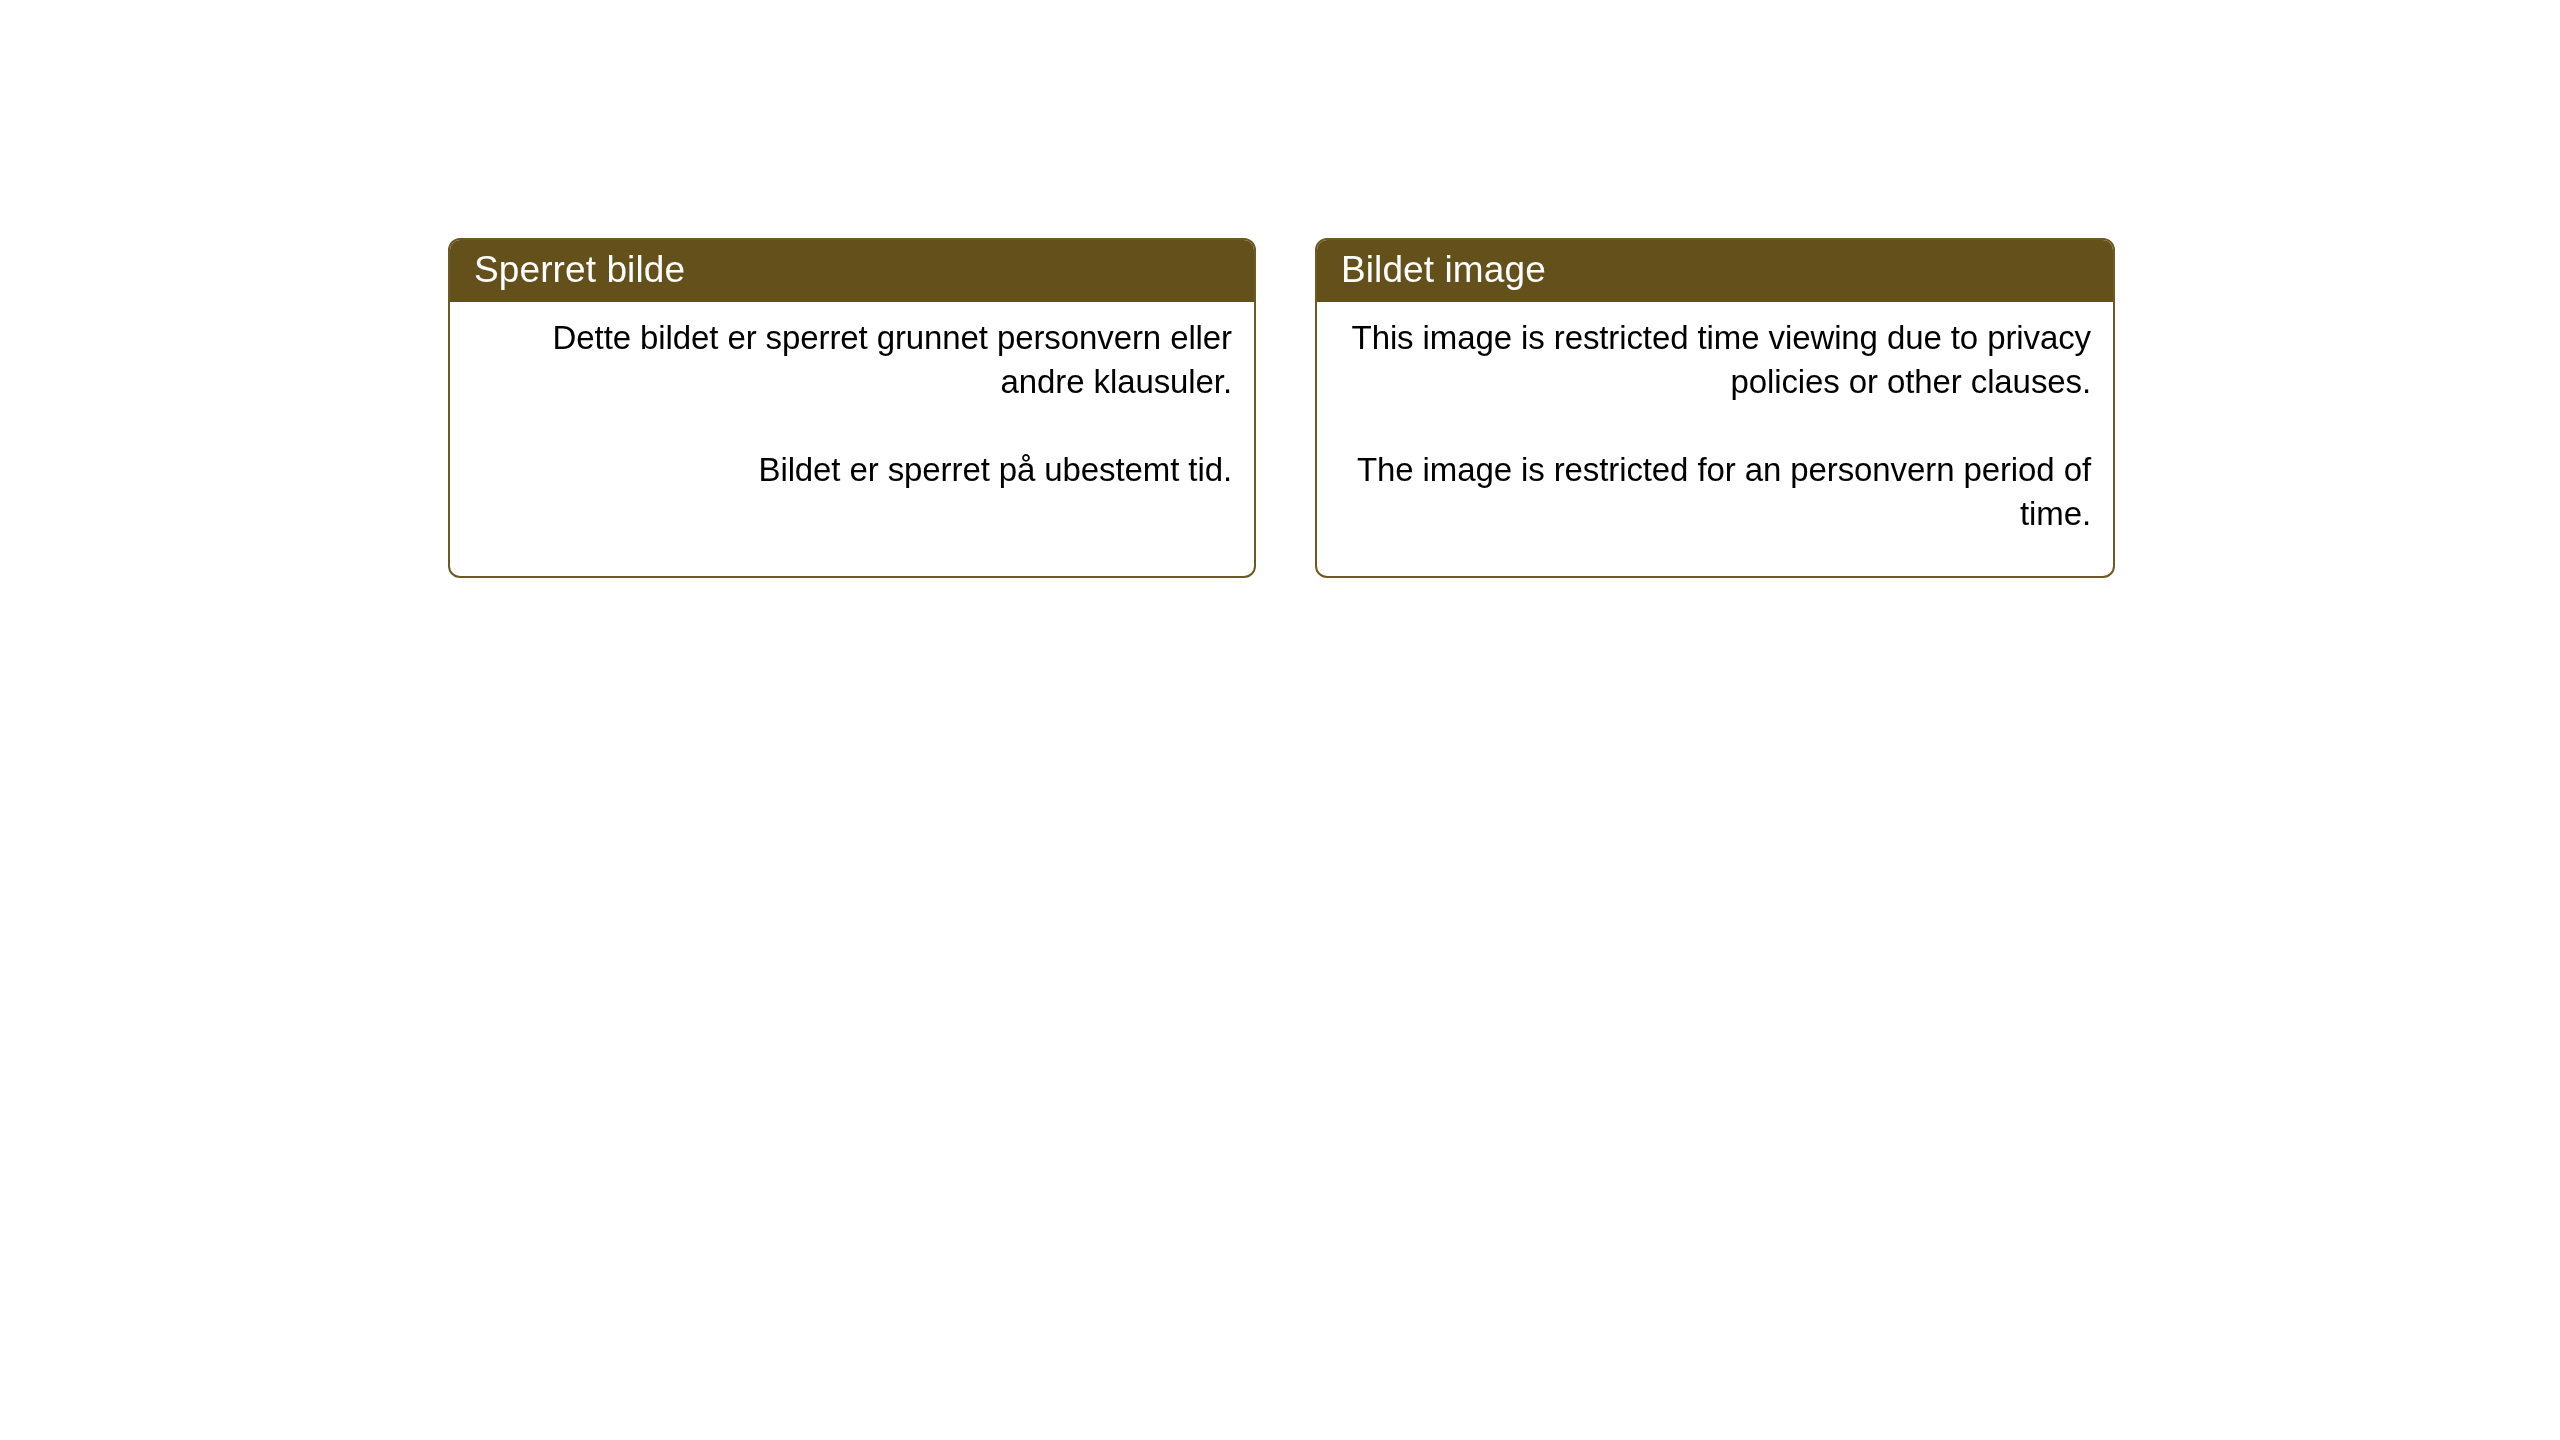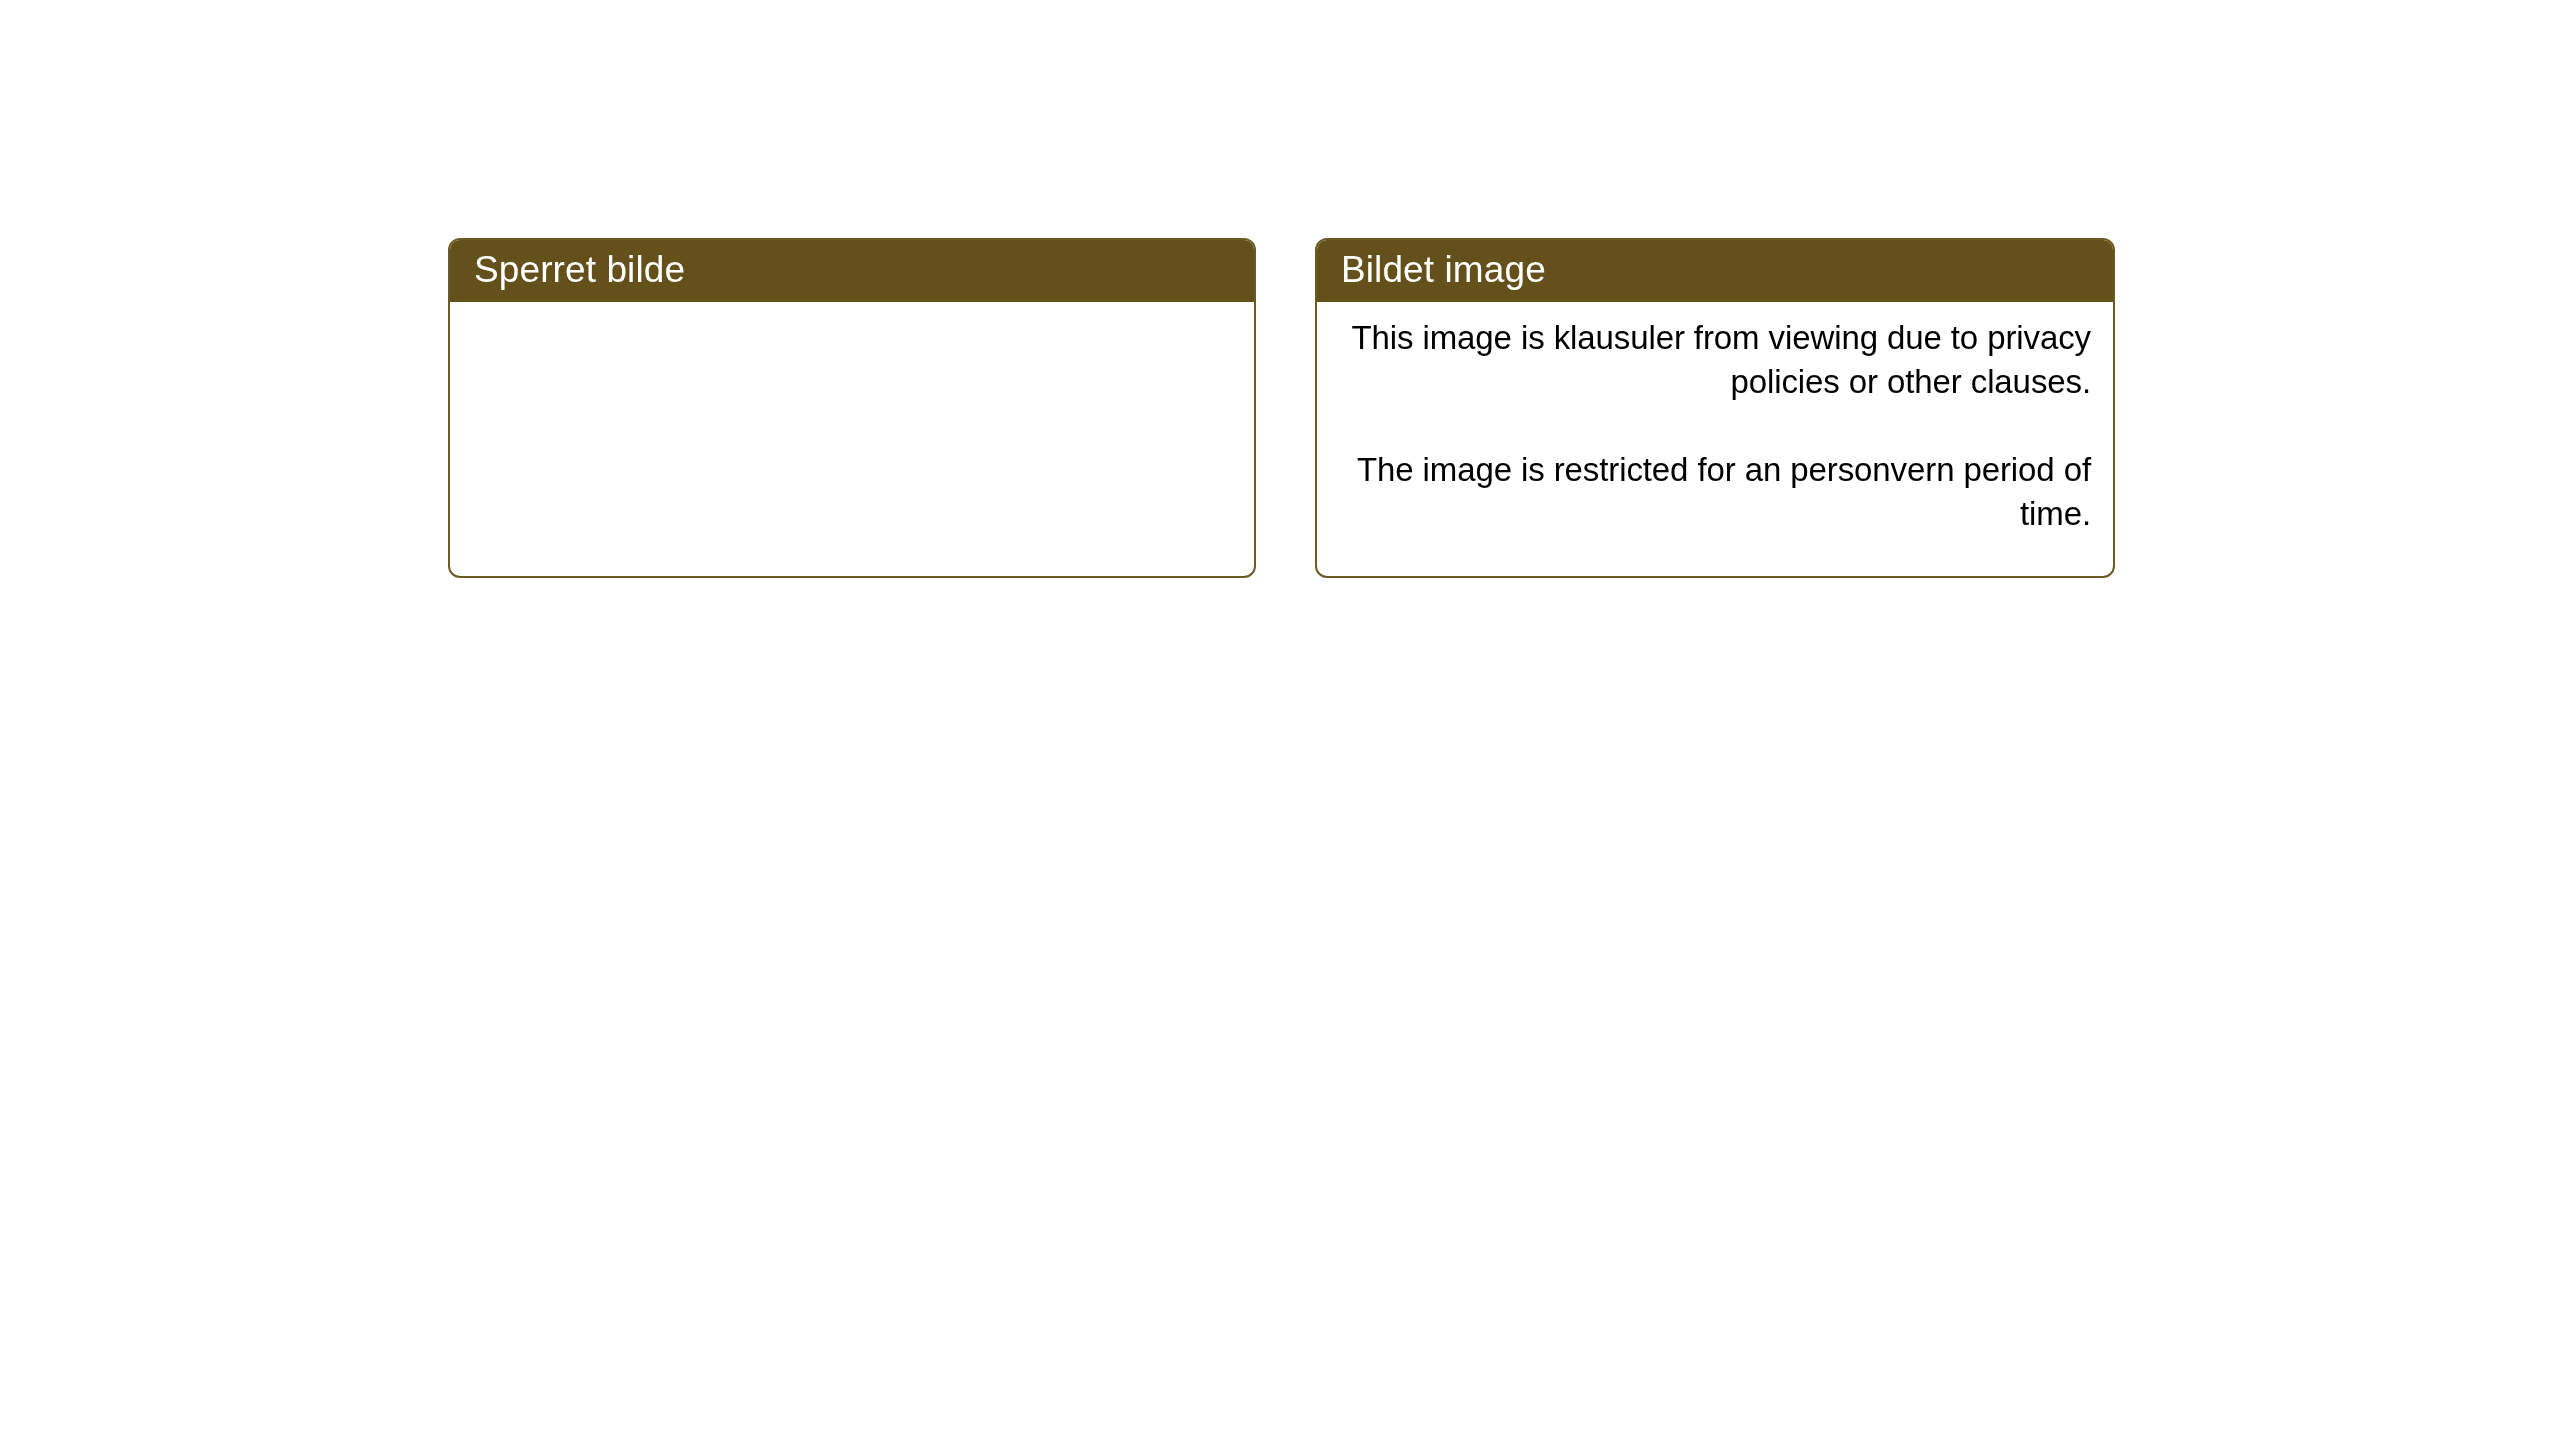--- a/index.html
+++ b/index.html
@@ -75,25 +75,29 @@
 </style>
 </head>
 <body>
 
 <div id="page">
 
   <section class="notice-card" id="card-no">
     <div class="notice-header">
       <span class="notice-title">Sperret bilde</span>
     </div>
+    <div class="notice-body">
+      <p class="notice-paragraph">Dette bildet er sperret grunnet personvern eller andre klausuler.</p>
+      <p class="notice-paragraph">Bildet er sperret på ubestemt tid.</p>
+    </div>
   </section>
 
   <section class="notice-card" id="card-en">
     <div class="notice-header">
       <span class="notice-title">Bildet image</span>
     </div>
     <div class="notice-body">
-      <p class="notice-paragraph">This image is klausuler from viewing due to privacy policies or other clauses.</p>
+      <p class="notice-paragraph">This image is restricted time viewing due to privacy policies or other clauses.</p>
       <p class="notice-paragraph">The image is restricted for an personvern period of time.</p>
     </div>
   </section>
 
 </div>
 
 </body></html>

